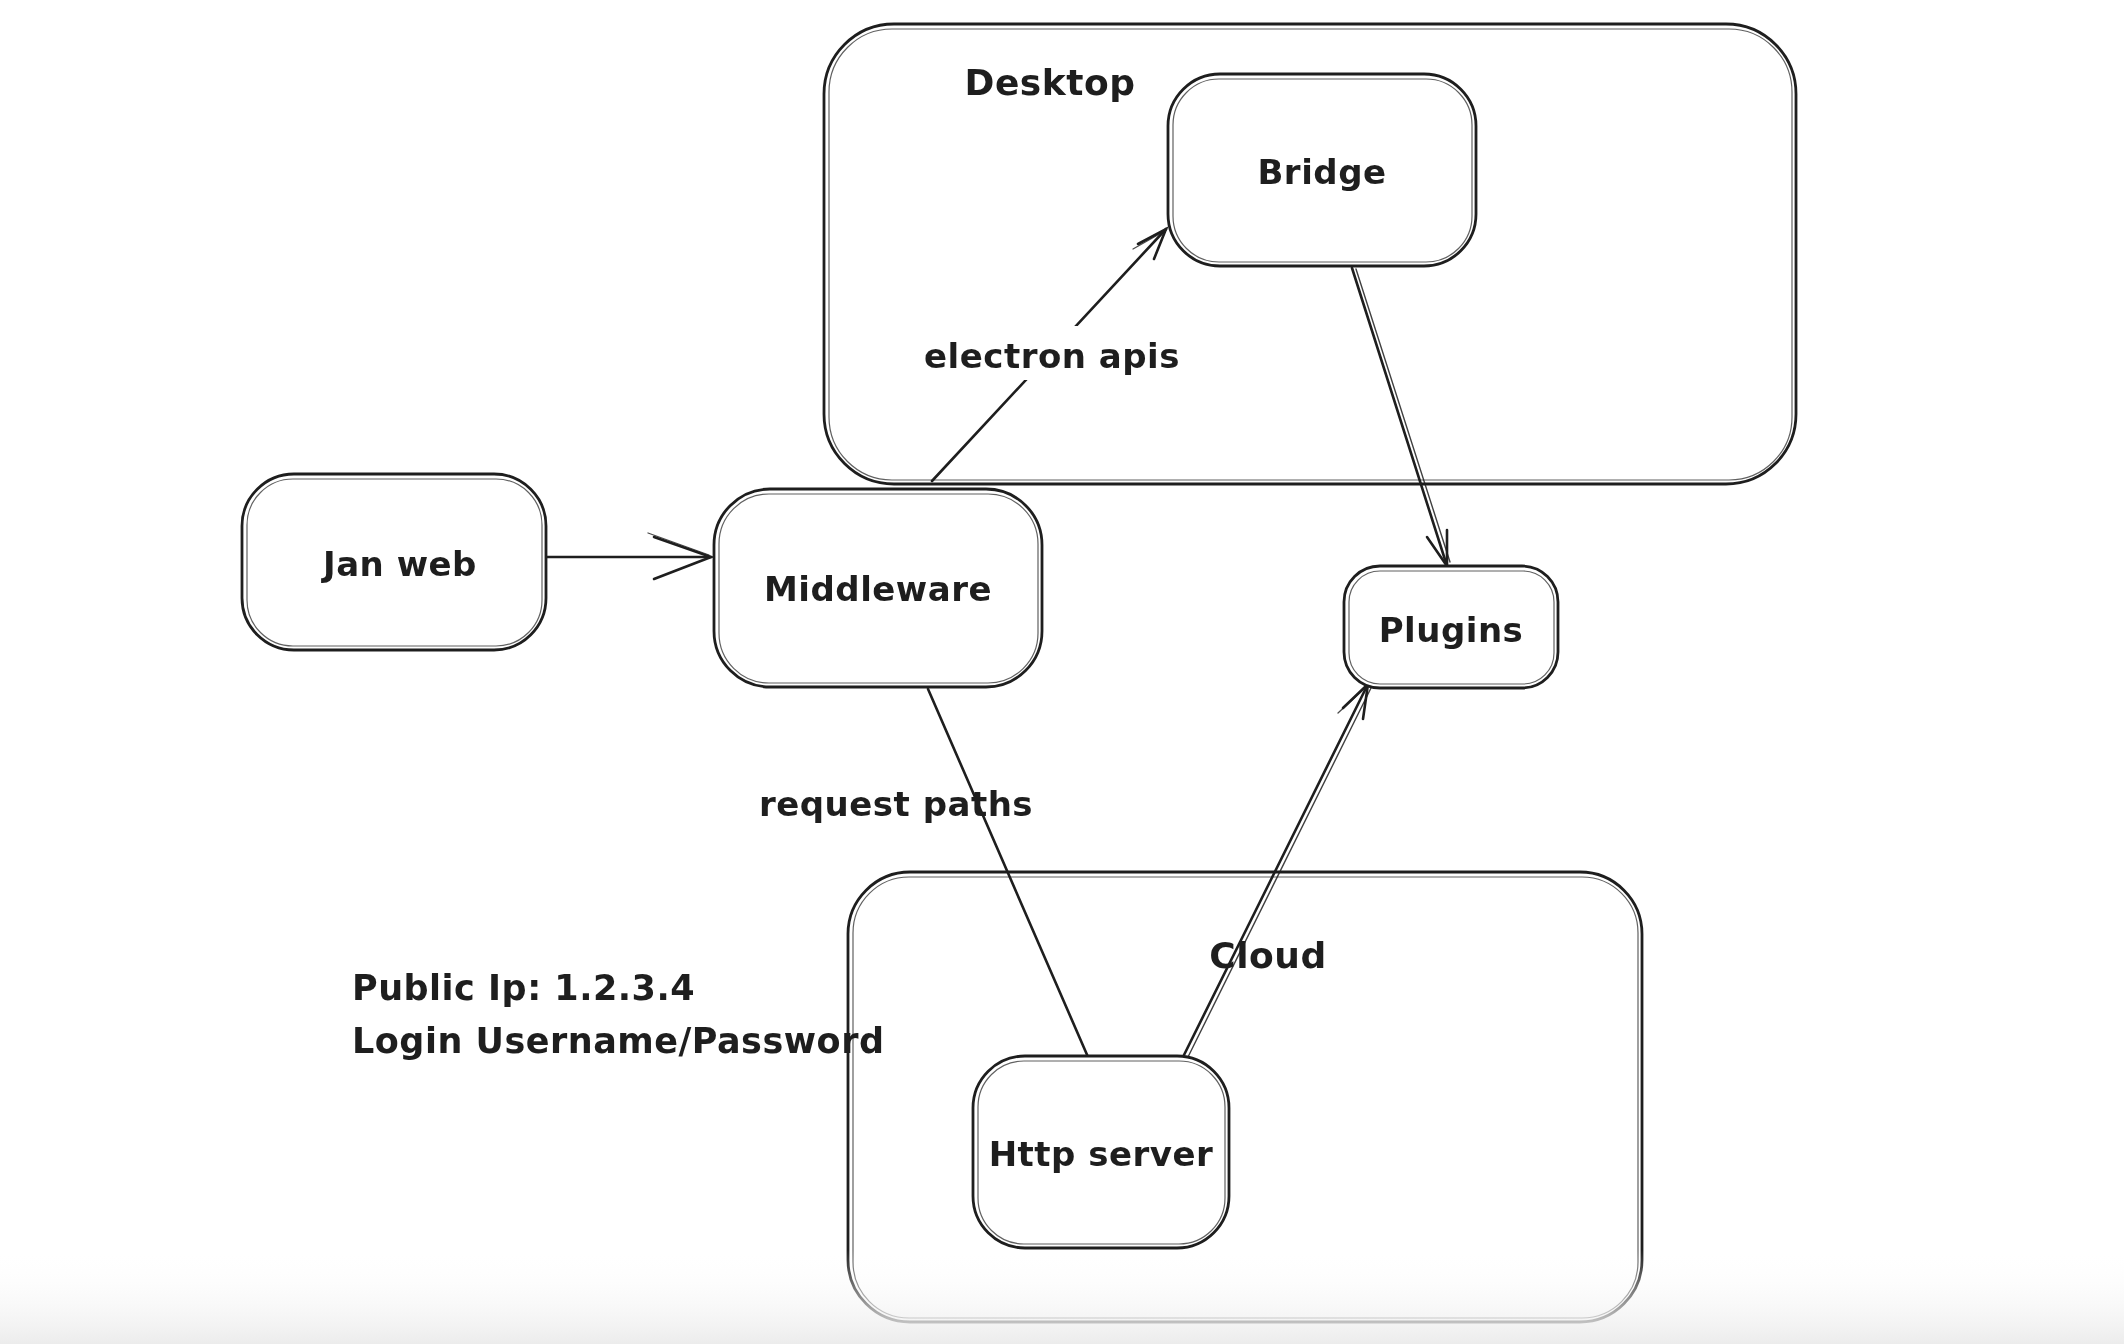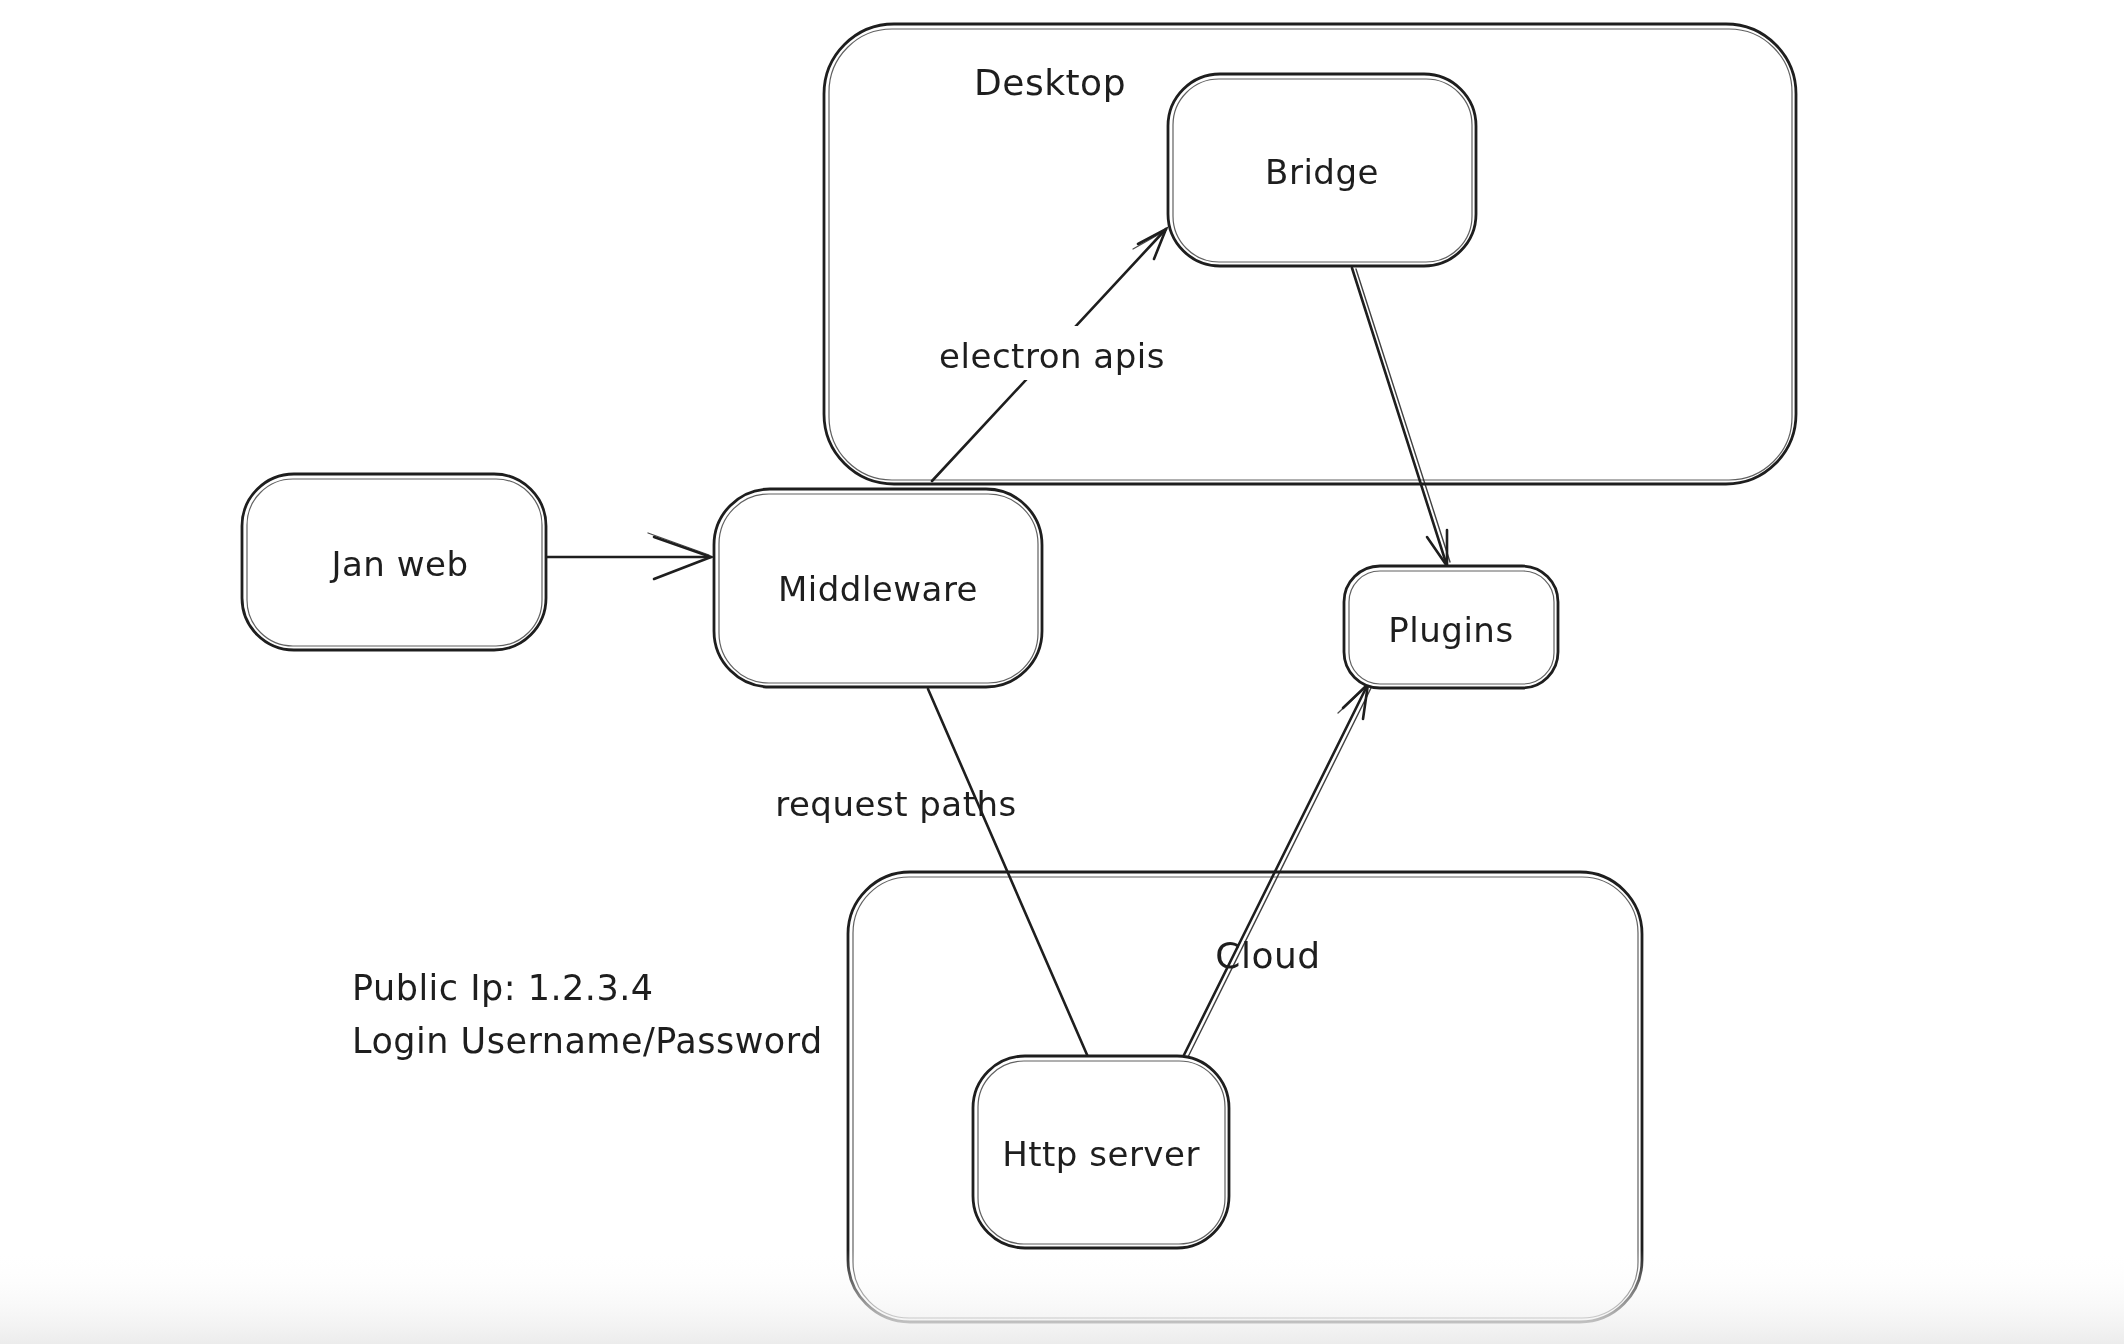--- a/index.html
+++ b/index.html
@@ -7,20 +7,21 @@
     padding: 0;
     background: #ffffff;
   }
   .canvas {
     position: relative;
     width: 2124px;
     height: 1344px;
     background: #ffffff;
     overflow: hidden;
     font-family: "DejaVu Sans", sans-serif;
+    font-weight: bold;
   }
   svg { display: block; }
 
   
   .shape {
     fill: #ffffff;
     stroke: #1e1e1e;
     stroke-width: 2.8;
   }
   .shape-echo {

